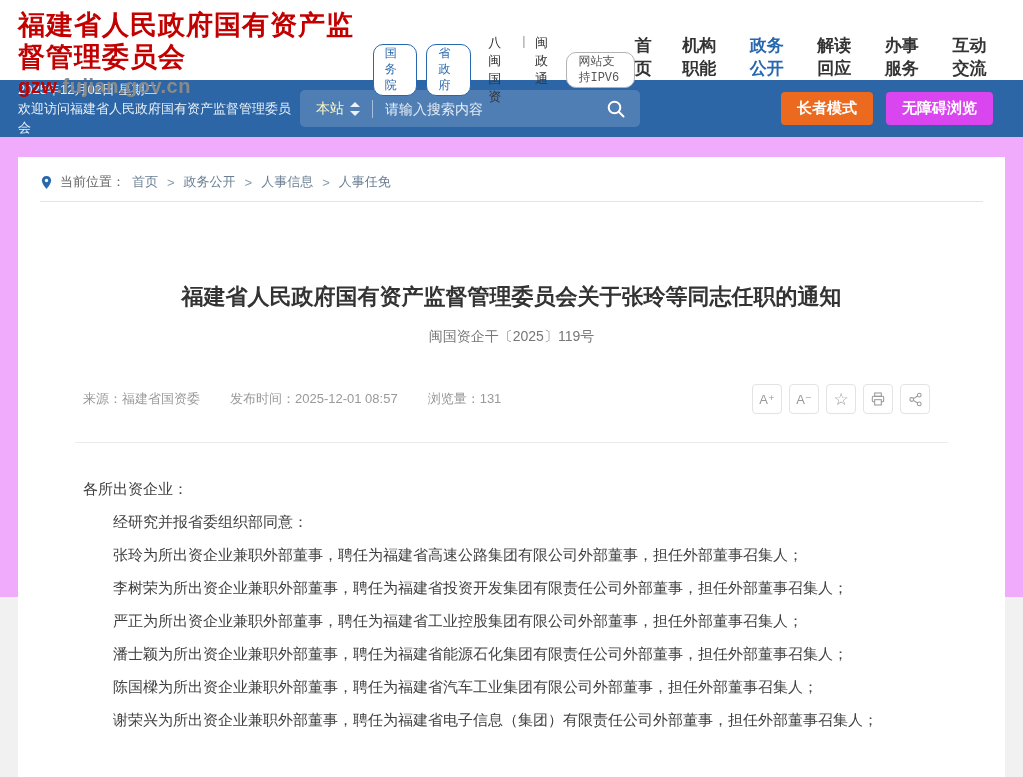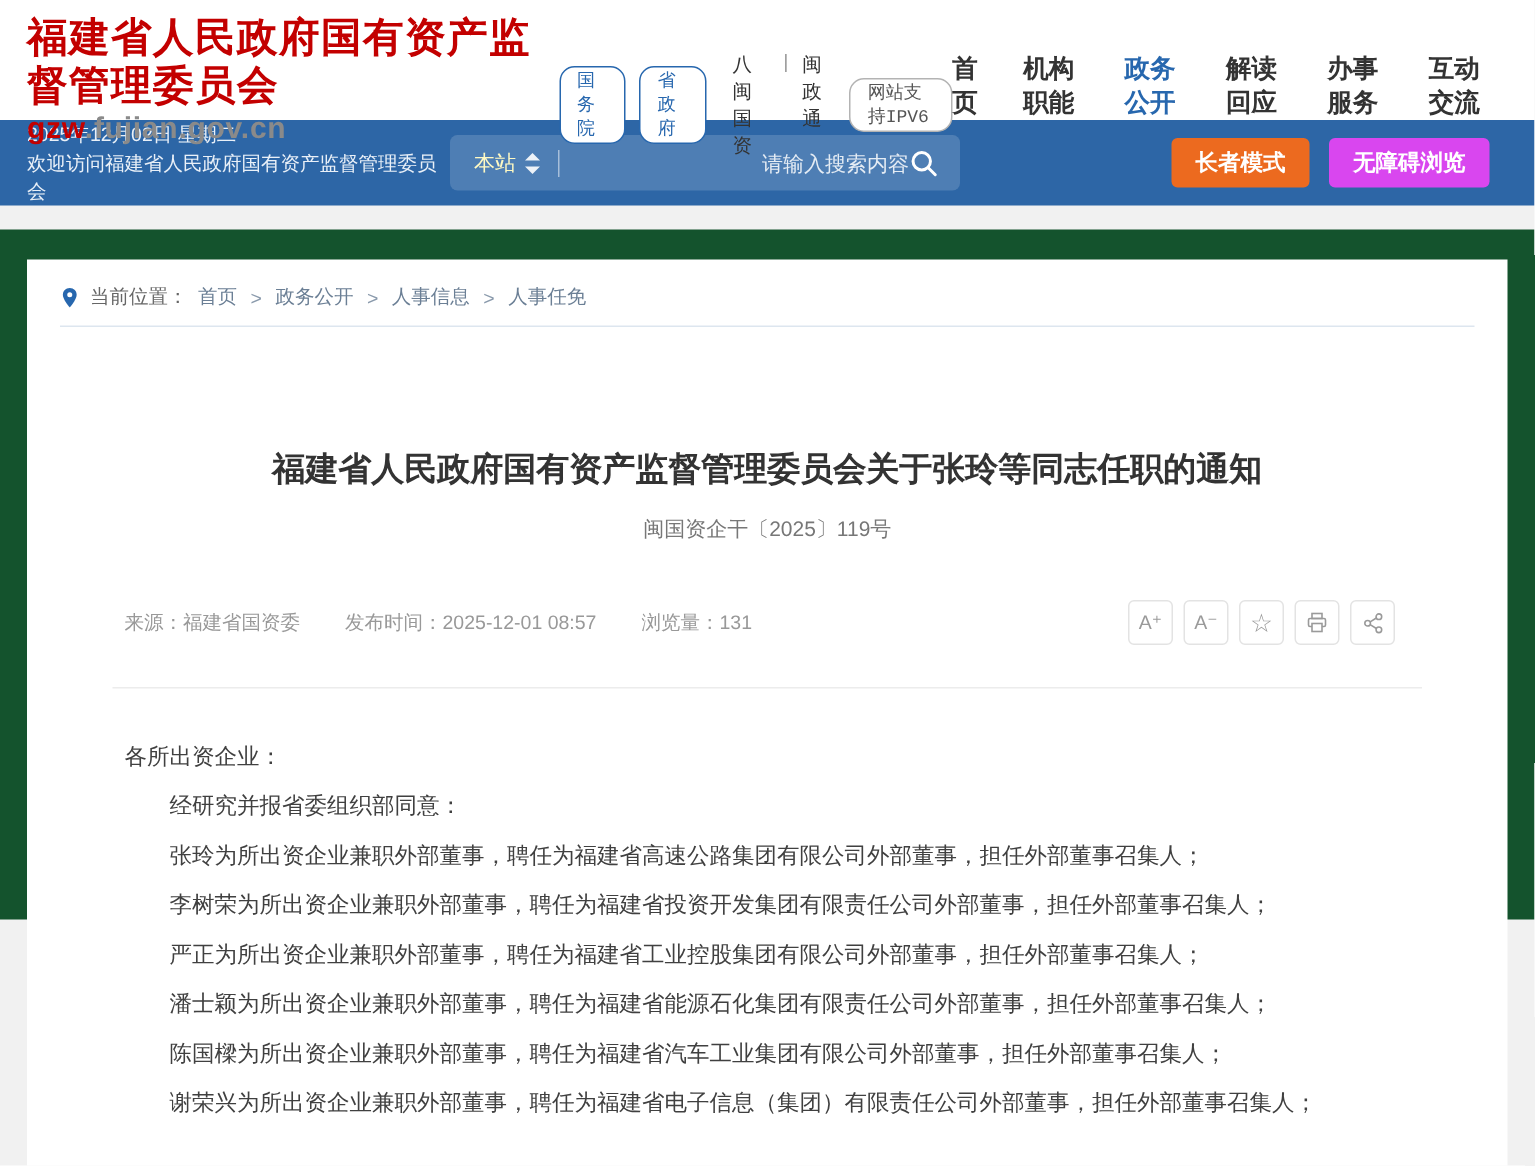--- a/index.html
+++ b/index.html
@@ -32,31 +32,31 @@
   }
   .date-block { font-size: 13px; line-height: 19px; color: #e9f0f8; width: 282px; }
   .search-box {
     width: 340px; height: 37px; background: rgba(255,255,255,0.16); border-radius: 5px;
     display: flex; align-items: center; padding: 0 14px 0 16px;
   }
   .search-scope { display: flex; align-items: center; gap: 6px; font-size: 14px; color: #fef9c3; cursor: pointer; }
   .search-sep { width: 1px; height: 18px; background: rgba(255,255,255,0.5); margin: 0 12px; }
   .search-input {
     flex: 1; background: transparent; border: none; outline: none;
-    color: #fff; font-size: 14px; font-family: inherit; text-align: right;
+    color: #fff; font-size: 14px; font-family: inherit;
   }
   .search-input::placeholder { color: rgba(255,255,255,0.85); }
   .search-btn { background: none; border: none; cursor: pointer; display: flex; padding: 0; }
   .topbar-actions { margin-left: auto; display: flex; gap: 13px; }
   .btn { height: 33px; border: none; border-radius: 4px; font-size: 15px; font-weight: bold; color: #fff; padding: 0 16px; cursor: pointer; font-family: inherit; }
   .btn.elder { background: #ec6a1f; }
   .btn.access { background: #d946ef; }
 
   
-  .main-bg { height: 460px; background: #14532d; padding: 20px 18px 0; margin-top: 16px; }
+  .main-bg { height: 460px; background: #f0abfc; padding: 20px 18px 0; }
   .card { background: #fff; height: 620px; overflow: hidden; }
 
   .breadcrumb { display: flex; align-items: center; gap: 7px; padding: 16px 22px 10px; font-size: 13px; color: #6b7f95; }
   .breadcrumb .bc-label { color: #666; }
   .breadcrumb a { color: #6b7f95; text-decoration: none; cursor: pointer; }
   .breadcrumb .sep { color: #8a9aac; margin: 0 2px; }
   .bc-sep { height: 1px; background: #dde6ef; margin: 0 22px; }
 
   .article-title { margin: 80px 40px 0; text-align: center; font-size: 22px; line-height: 30px; color: #333; font-weight: bold; }
   .doc-number { margin-top: 14px; text-align: center; font-size: 14px; line-height: 20px; color: #777; }

